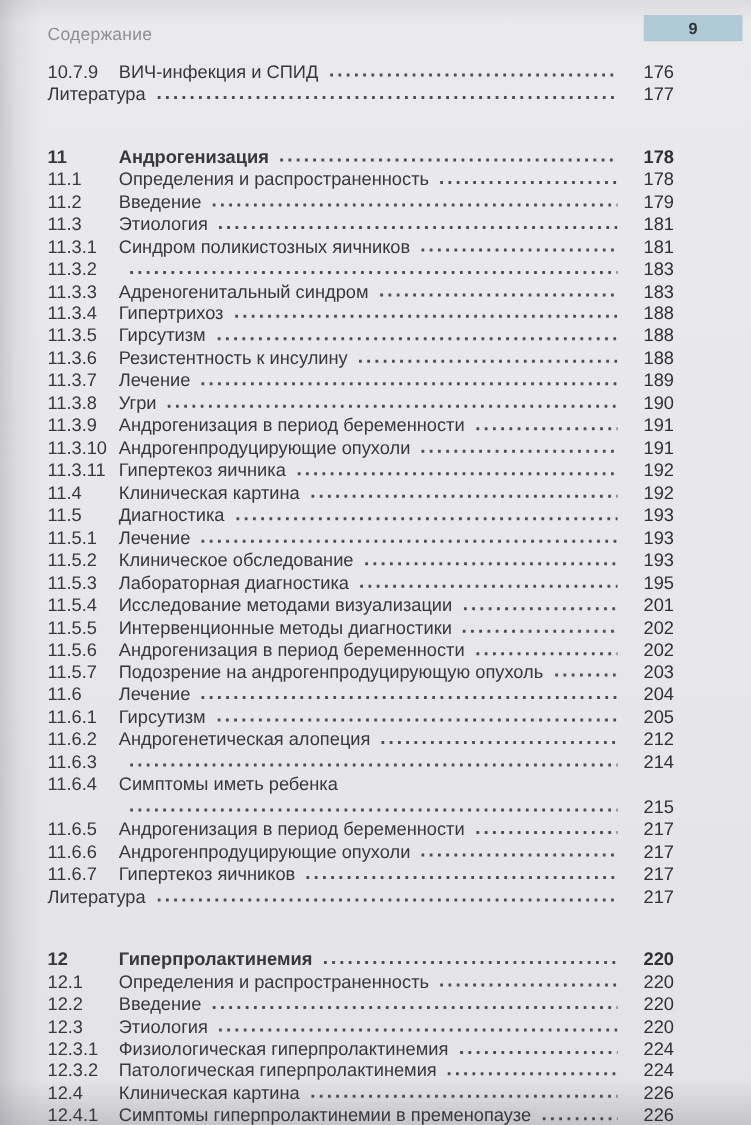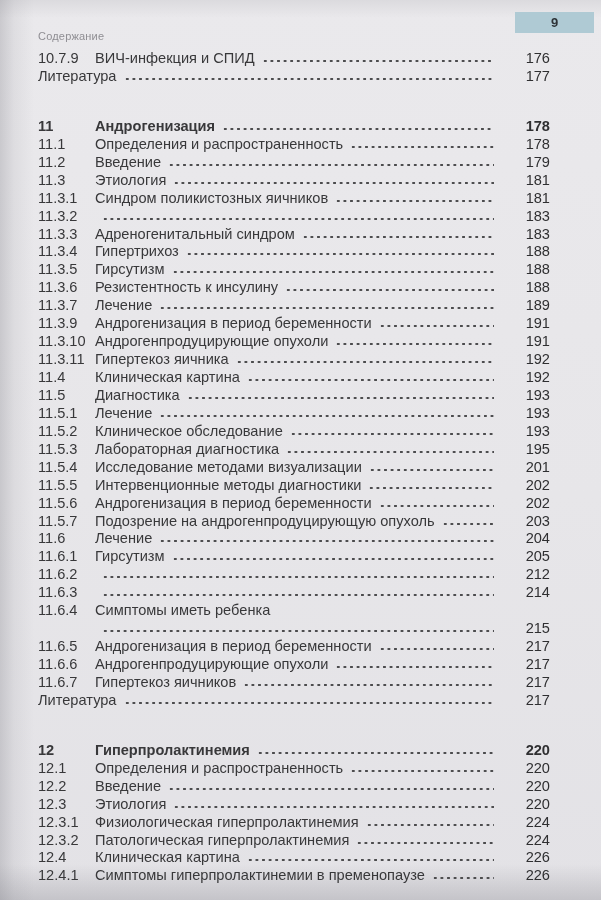--- a/index.html
+++ b/index.html
@@ -12,22 +12,22 @@
     position: relative;
     width: 601px; height: 900px;
     background:
       linear-gradient(90deg, rgba(120,120,128,0.28) 0px, rgba(120,120,128,0.10) 14px, rgba(120,120,128,0.0) 34px),
       linear-gradient(180deg, rgba(90,90,100,0.10) 0px, rgba(90,90,100,0.0) 18px),
       linear-gradient(180deg, rgba(0,0,0,0.0) 96%, rgba(60,60,70,0.18) 100%),
       linear-gradient(180deg, #eae9ec 0%, #e7e6e9 55%, #e3e2e6 100%);
     color: #38383a;
   }
   .running-header {
-    position: absolute; top: 30px; left: 38px;
-    font-size: 11px; letter-spacing: 0.2px;
+    position: absolute; top: 19px; left: 38px;
+    font-size: 14px; letter-spacing: 0.2px;
     color: #8f8e93;
     text-align: center;
   }
   .page-tab {
     position: absolute; top: 12px; right: 7px;
     width: 79px; height: 21px;
     display: flex; align-items: center; justify-content: center;
   }
   .page-tab-num {
     font-size: 13px; font-weight: bold; color: #2e3337;
@@ -49,21 +49,21 @@
     flex: 1 1 auto; min-width: 8px;
     height: 4px; align-self: baseline;
     margin: 0 10px 0 7px;
     background-image: radial-gradient(circle, #4b4b4d 1.05px, rgba(0,0,0,0) 1.5px);
     background-size: 6.6px 4px;
     background-repeat: repeat-x;
     background-position: 0 100%;
   }
   .pg {
     flex: 0 0 46px; width: 46px;
-    text-align: right;
+    text-align: center;
     color: #2f2f31;
   }
   .row.nopage .title { flex: 1 1 auto; }
 </style>
 </head>
 <body>
 
 <div class="page">
 
   <div class="running-header">Содержание</div>
@@ -144,20 +144,26 @@
       <span class="leader"></span>
       <span class="pg">188</span>
     </div>
       <div class="row">
       <span class="num">11.3.7</span>
       <span class="title">Лечение</span>
       <span class="leader"></span>
       <span class="pg">189</span>
     </div>
       <div class="row">
+      <span class="num">11.3.8</span>
+      <span class="title">Угри</span>
+      <span class="leader"></span>
+      <span class="pg">190</span>
+    </div>
+      <div class="row">
       <span class="num">11.3.9</span>
       <span class="title">Андрогенизация в период беременности</span>
       <span class="leader"></span>
       <span class="pg">191</span>
     </div>
       <div class="row">
       <span class="num">11.3.10</span>
       <span class="title">Андрогенпродуцирующие опухоли</span>
       <span class="leader"></span>
       <span class="pg">191</span>
@@ -229,20 +235,21 @@
       <span class="pg">204</span>
     </div>
       <div class="row">
       <span class="num">11.6.1</span>
       <span class="title">Гирсутизм</span>
       <span class="leader"></span>
       <span class="pg">205</span>
     </div>
       <div class="row">
       <span class="num">11.6.2</span>
+      <span class="title">Андрогенетическая алопеция</span>
       <span class="leader"></span>
       <span class="pg">212</span>
     </div>
       <div class="row">
       <span class="num">11.6.3</span>
       <span class="leader"></span>
       <span class="pg">214</span>
     </div>
       <div class="row nopage">
       <span class="num">11.6.4</span>

